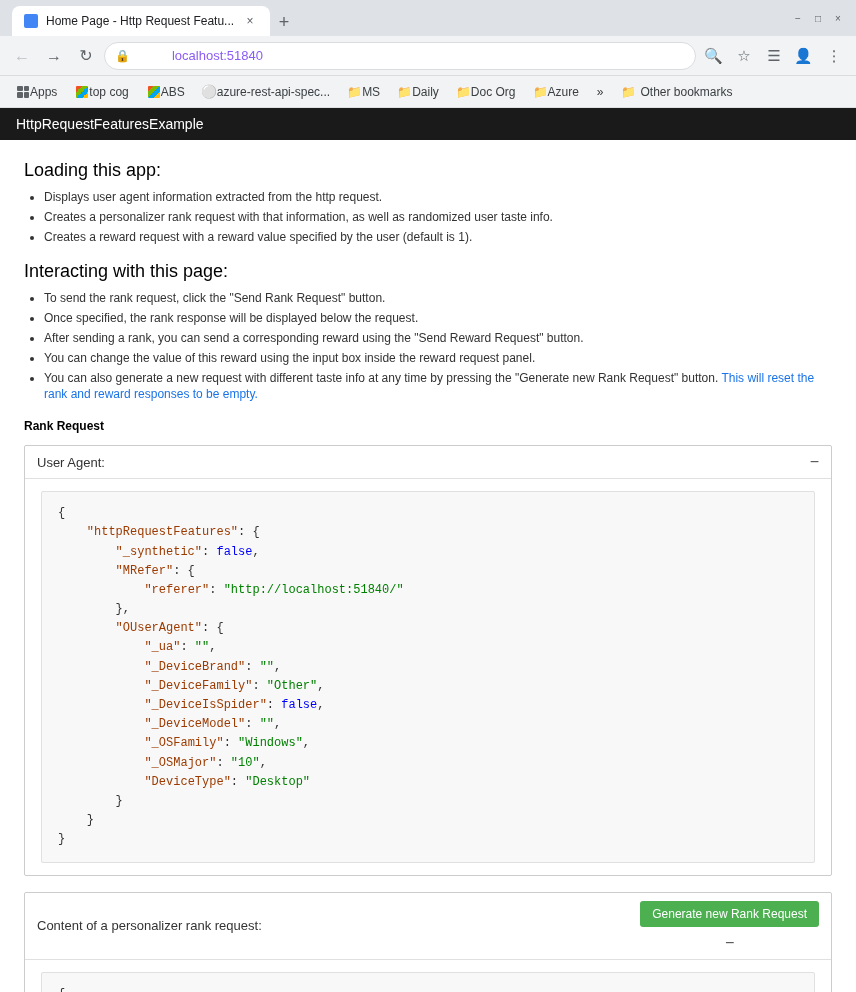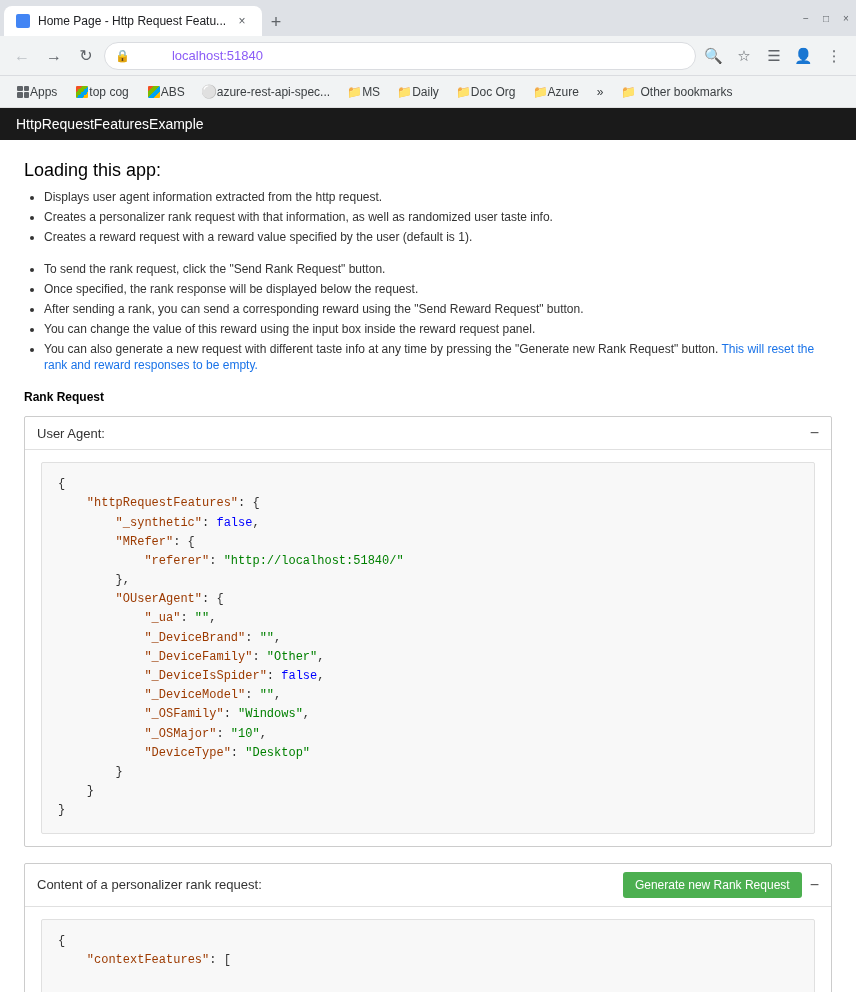--- a/index.html
+++ b/index.html
@@ -7,21 +7,21 @@
 
     
     .browser-frame { width: 856px; min-height: 992px; background: #fff; display: flex; flex-direction: column; }
 
     
     .title-bar {
       height: 36px;
       background: #dee1e6;
       display: flex;
       align-items: center;
-      padding: 0 4px;
+      padding: 0 12px;
       gap: 9px;
     }
     .tab-bar {
       display: flex;
       align-items: flex-end;
       flex: 1;
       height: 100%;
     }
     .tab-active {
       background: #fff;
@@ -230,20 +230,21 @@
 
     .json-key { color: #9c3a00; }
     .json-string { color: #008000; }
     .json-bool { color: #0000ff; }
     .json-punct { color: #333; }
 
     .panel-header-actions {
       display: flex;
       align-items: center;
       gap: 8px;
+      flex-direction: column;
     }
 
     .btn-green {
       background: #4caf50;
       color: #fff;
       border: none;
       padding: 6px 12px;
       font-size: 12px;
       border-radius: 3px;
       cursor: pointer;
@@ -354,20 +355,21 @@
 
   <div class="page-content">
 
     <h2>Loading this app:</h2>
     <ul>
       <li>Displays user agent information extracted from the http request.</li>
       <li>Creates a personalizer rank request with that information, as well as randomized user taste info.</li>
       <li>Creates a reward request with a reward value specified by the user (default is 1).</li>
     </ul>
 
+    <h2>Interacting with this page:</h2>
     <ul>
       <li>To send the rank request, click the "Send Rank Request" button.</li>
       <li>Once specified, the rank response will be displayed below the request.</li>
       <li>After sending a rank, you can send a corresponding reward using the "Send Reward Request" button.</li>
       <li>You can change the value of this reward using the input box inside the reward request panel.</li>
       <li>You can also generate a new request with different taste info at any time by pressing the "Generate new Rank Request" button. <span style="color:#1a73e8;">This will reset the rank and reward responses to be empty.</span></li>
     </ul>
 
     <div class="section-title">Rank Request</div>
 

